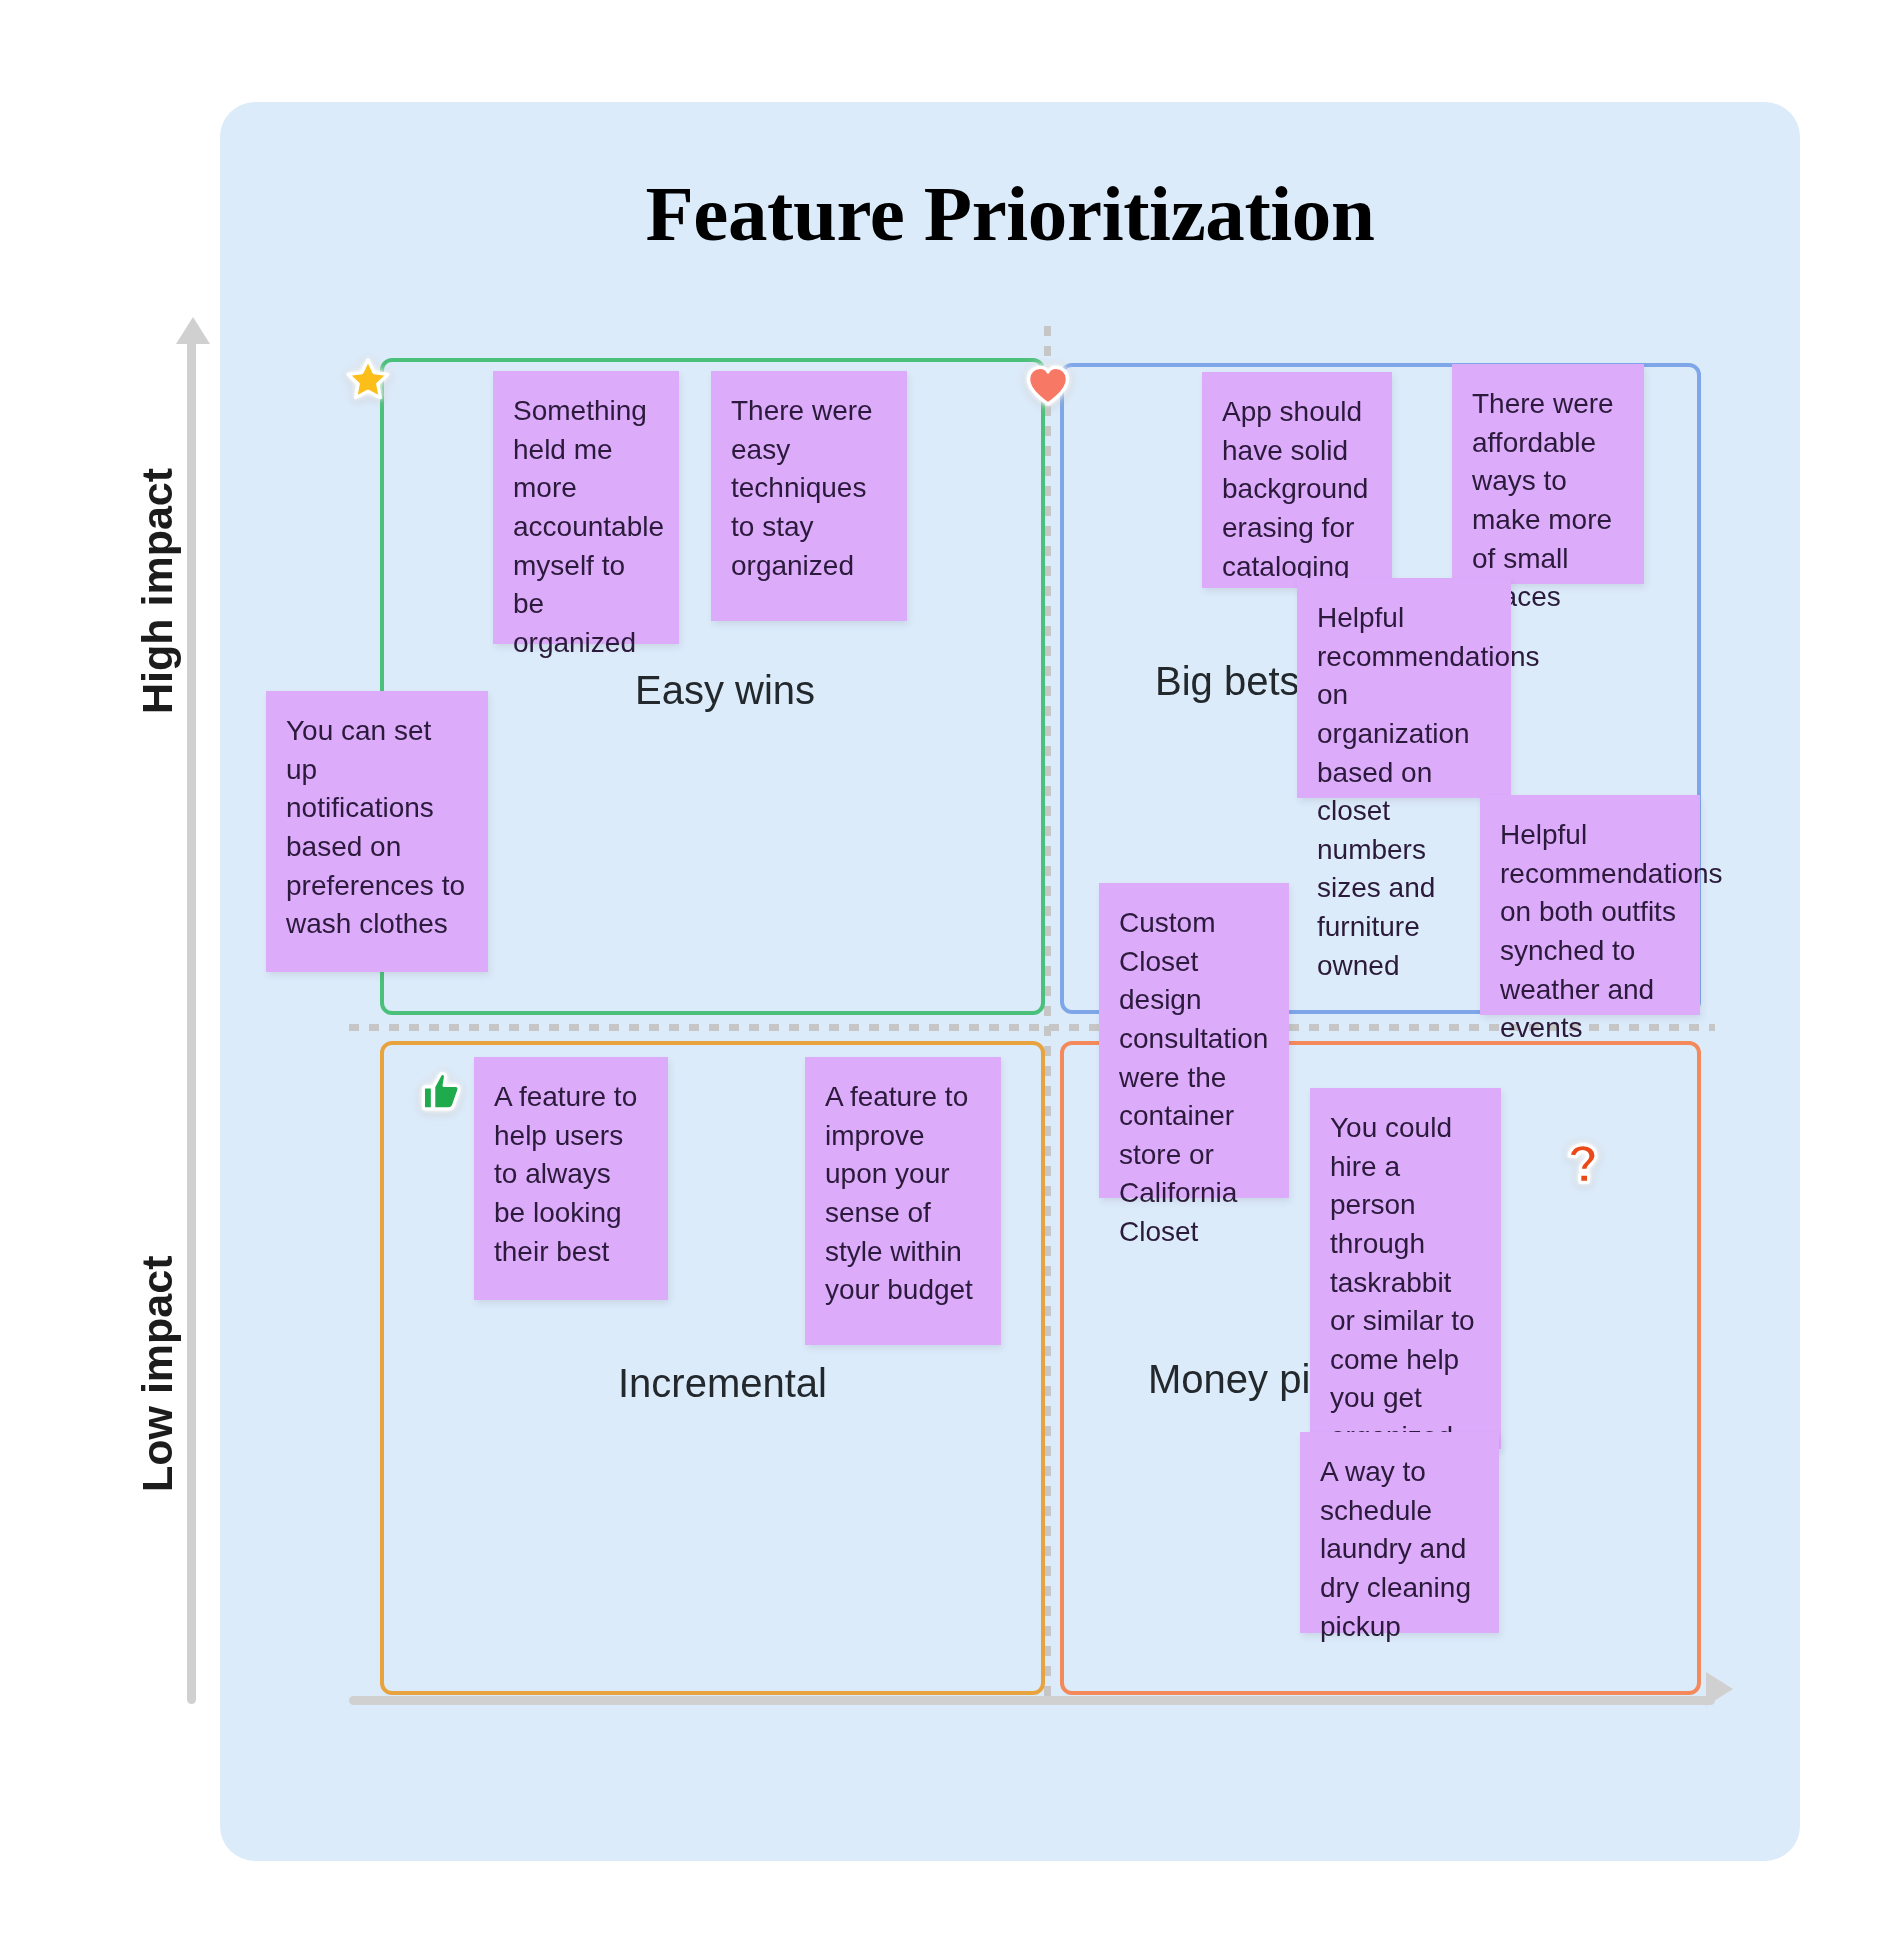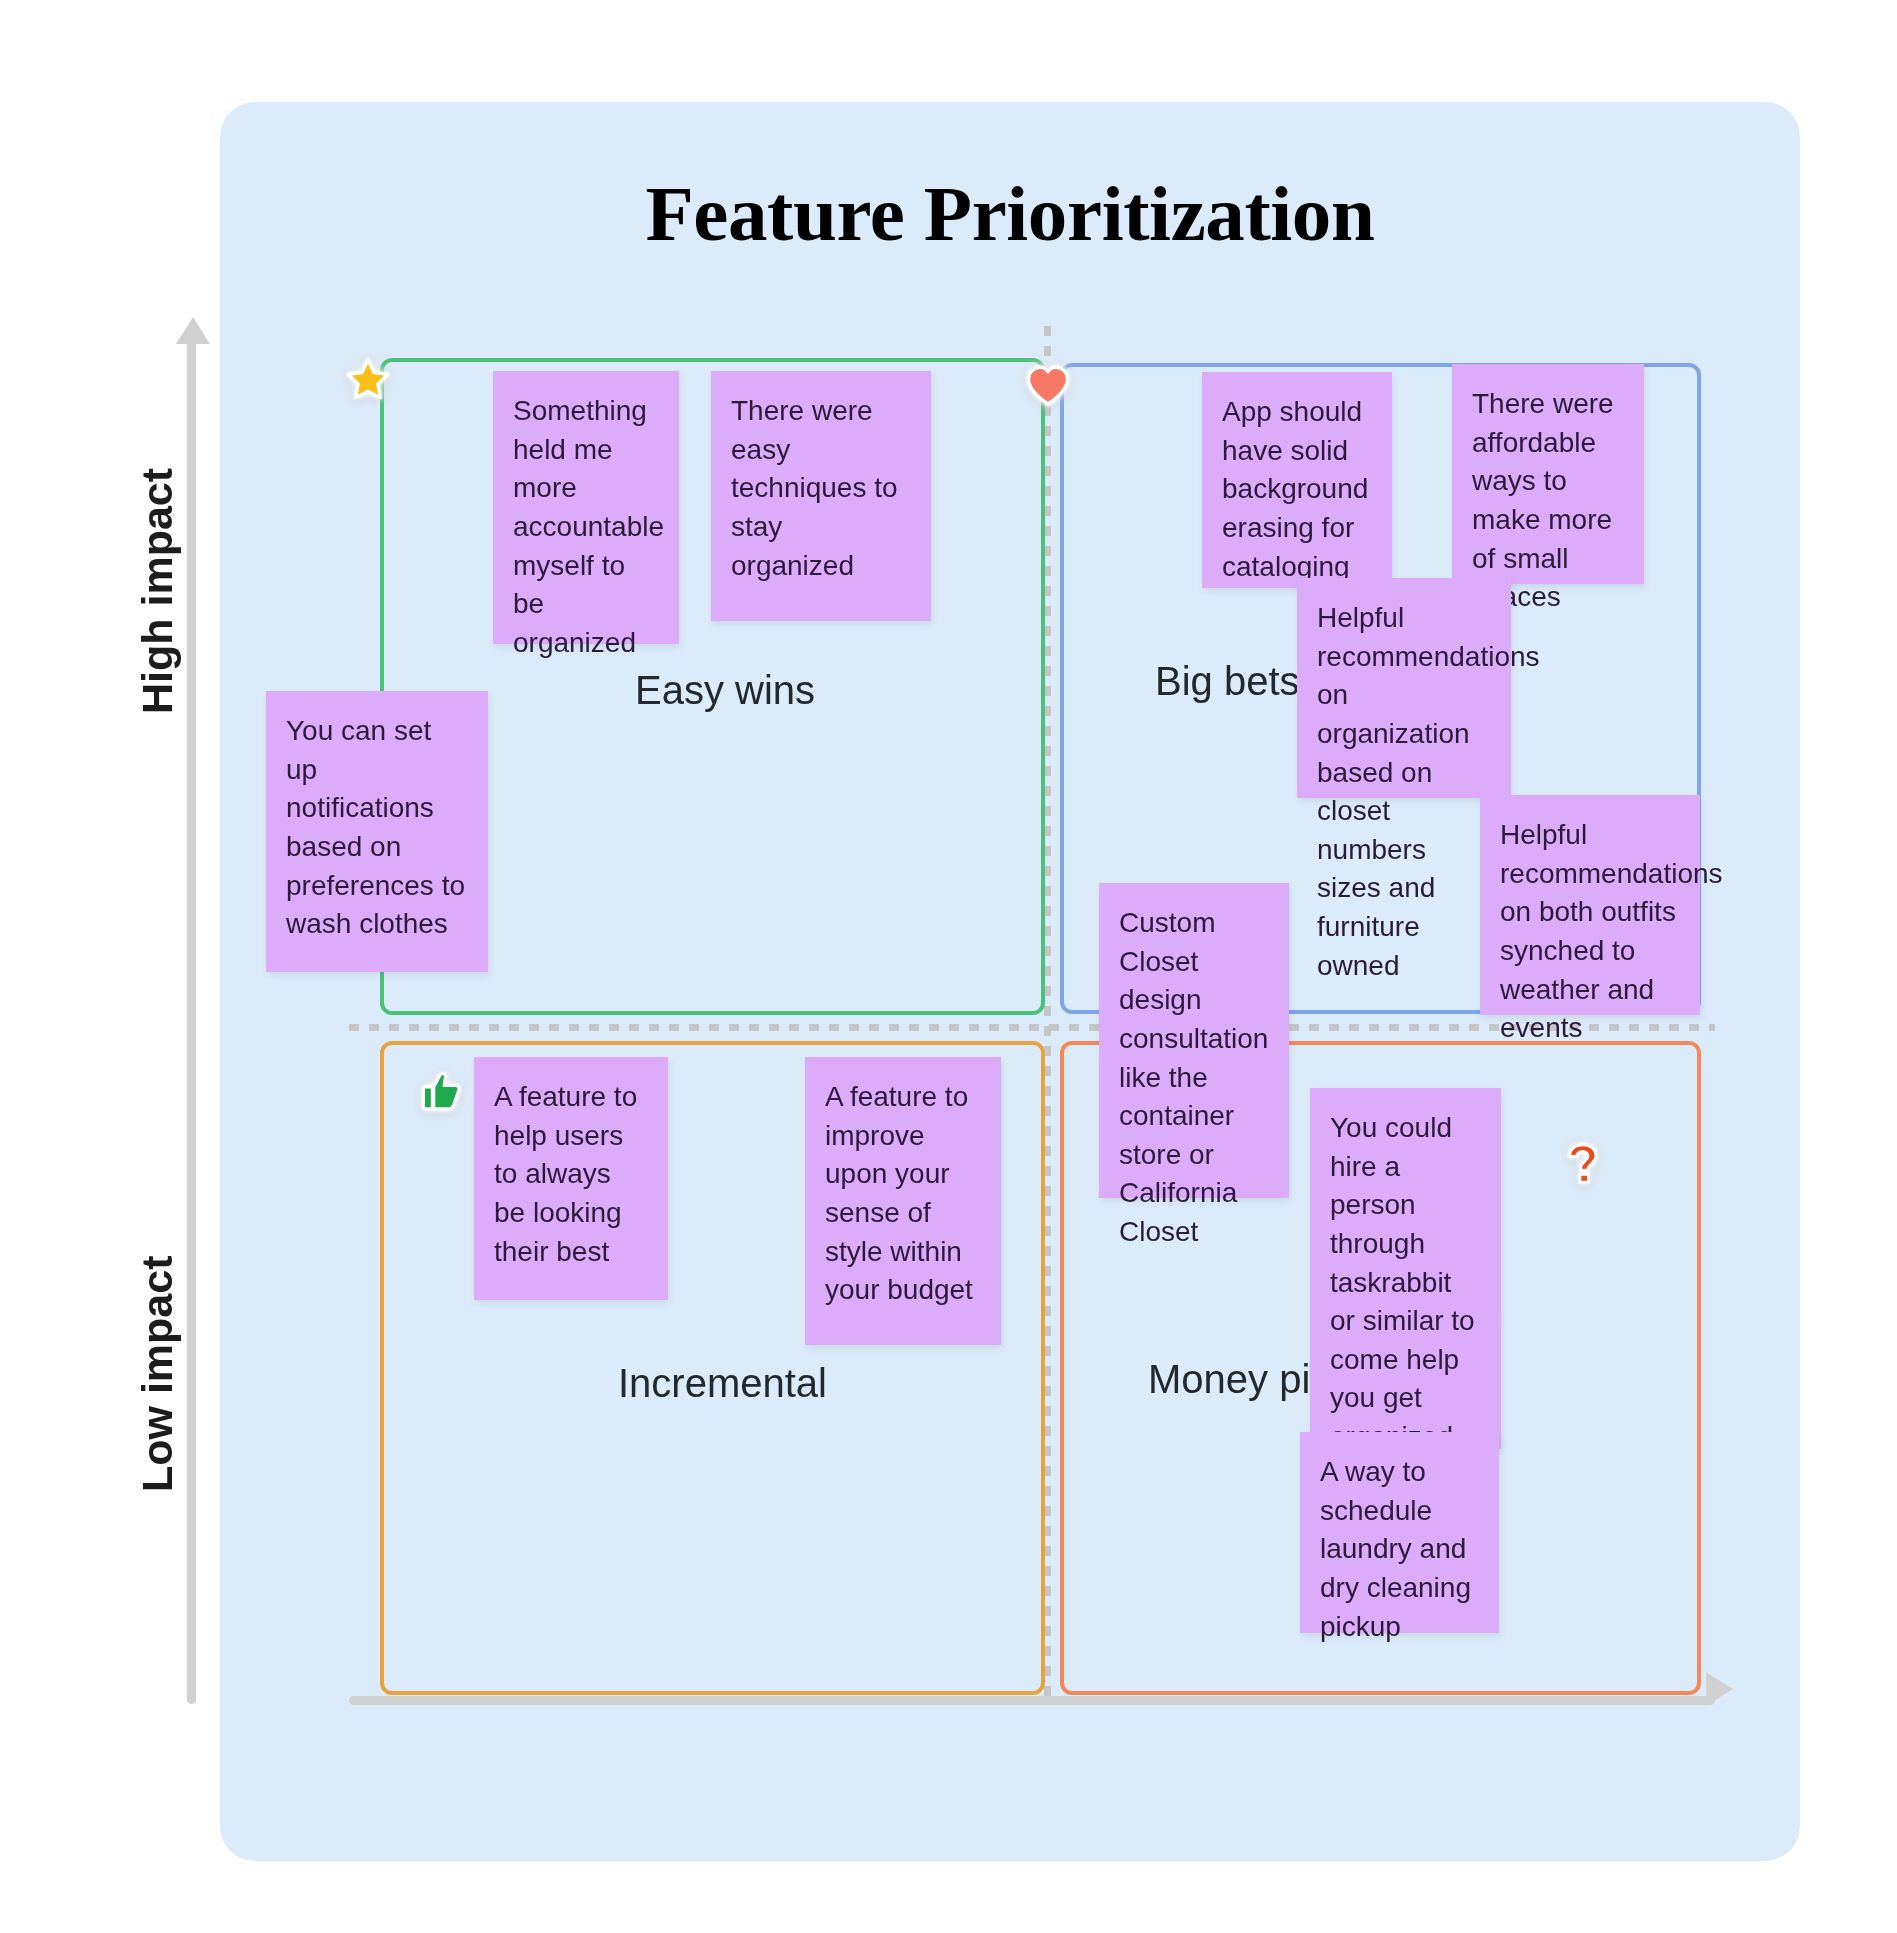--- a/index.html
+++ b/index.html
@@ -158,21 +158,21 @@
     color: #2b1a3b;
     font-size: 28px;
     line-height: 1.38;
     padding: 21px 20px 16.7px 20px;
     box-shadow: 2.3px 3.8px 6.8px rgba(70,70,90,0.13);
   }
   .note-text { display: block; }
 
   
   .n-accountable { left: 493px;  top: 371px;  width: 186px; height: 273px; }
-  .n-techniques  { left: 711px;  top: 371px;  width: 220px; height: 250px; }
+  .n-techniques  { left: 711px;  top: 371px;  width: 196px; height: 250px; }
   .n-notifications{ left: 266px; top: 691px;  width: 222px; height: 281px; }
 
   
   .n-bgerase     { left: 1202px; top: 372px;  width: 190px; height: 216px; }
   .n-affordable  { left: 1452px; top: 364px;  width: 192px; height: 220px; }
   .n-recs-org    { left: 1297px; top: 578px;  width: 214px; height: 220px; }
   .n-recs-outfit { left: 1480px; top: 795px; width: 220px; height: 220px; }
   .n-custcloset  { left: 1099px; top: 883px; width: 190px; height: 315px; }
 
   
@@ -254,21 +254,21 @@
   <div class="note n-affordable">
     <span class="note-text">There were affordable ways to make more of small spaces</span>
   </div>
   <div class="note n-recs-org">
     <span class="note-text">Helpful recommendations on organization based on closet numbers sizes and furniture owned</span>
   </div>
   <div class="note n-recs-outfit">
     <span class="note-text">Helpful recommendations on both outfits synched to weather and events</span>
   </div>
   <div class="note n-custcloset">
-    <span class="note-text">Custom Closet design consultation like the container store or California Closet</span>
+    <span class="note-text">Custom Closet design consultation were the container store or California Closet</span>
   </div>
 
   <div class="note n-lookbest">
     <span class="note-text">A feature to help users to always be looking their best</span>
   </div>
   <div class="note n-style">
     <span class="note-text">A feature to improve upon your sense of style within your budget</span>
   </div>
 
   <div class="note n-taskrabbit">

